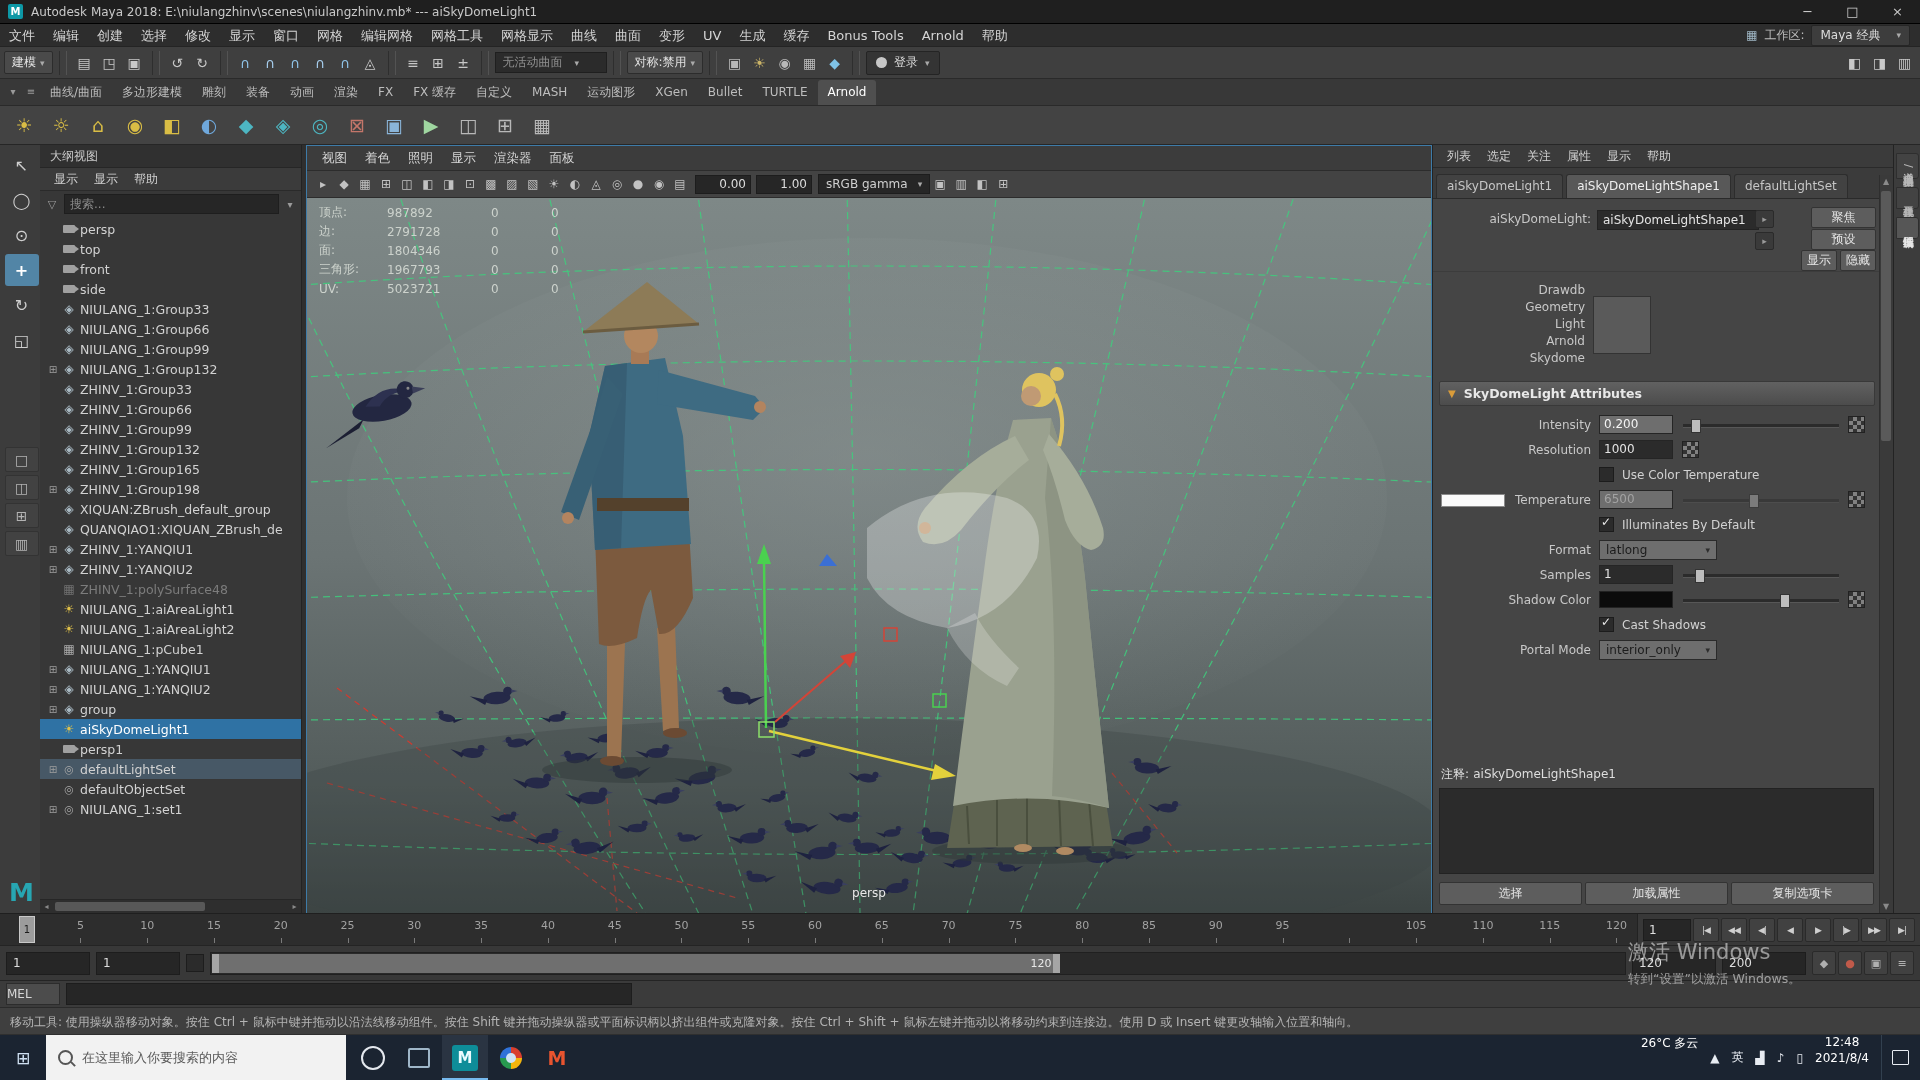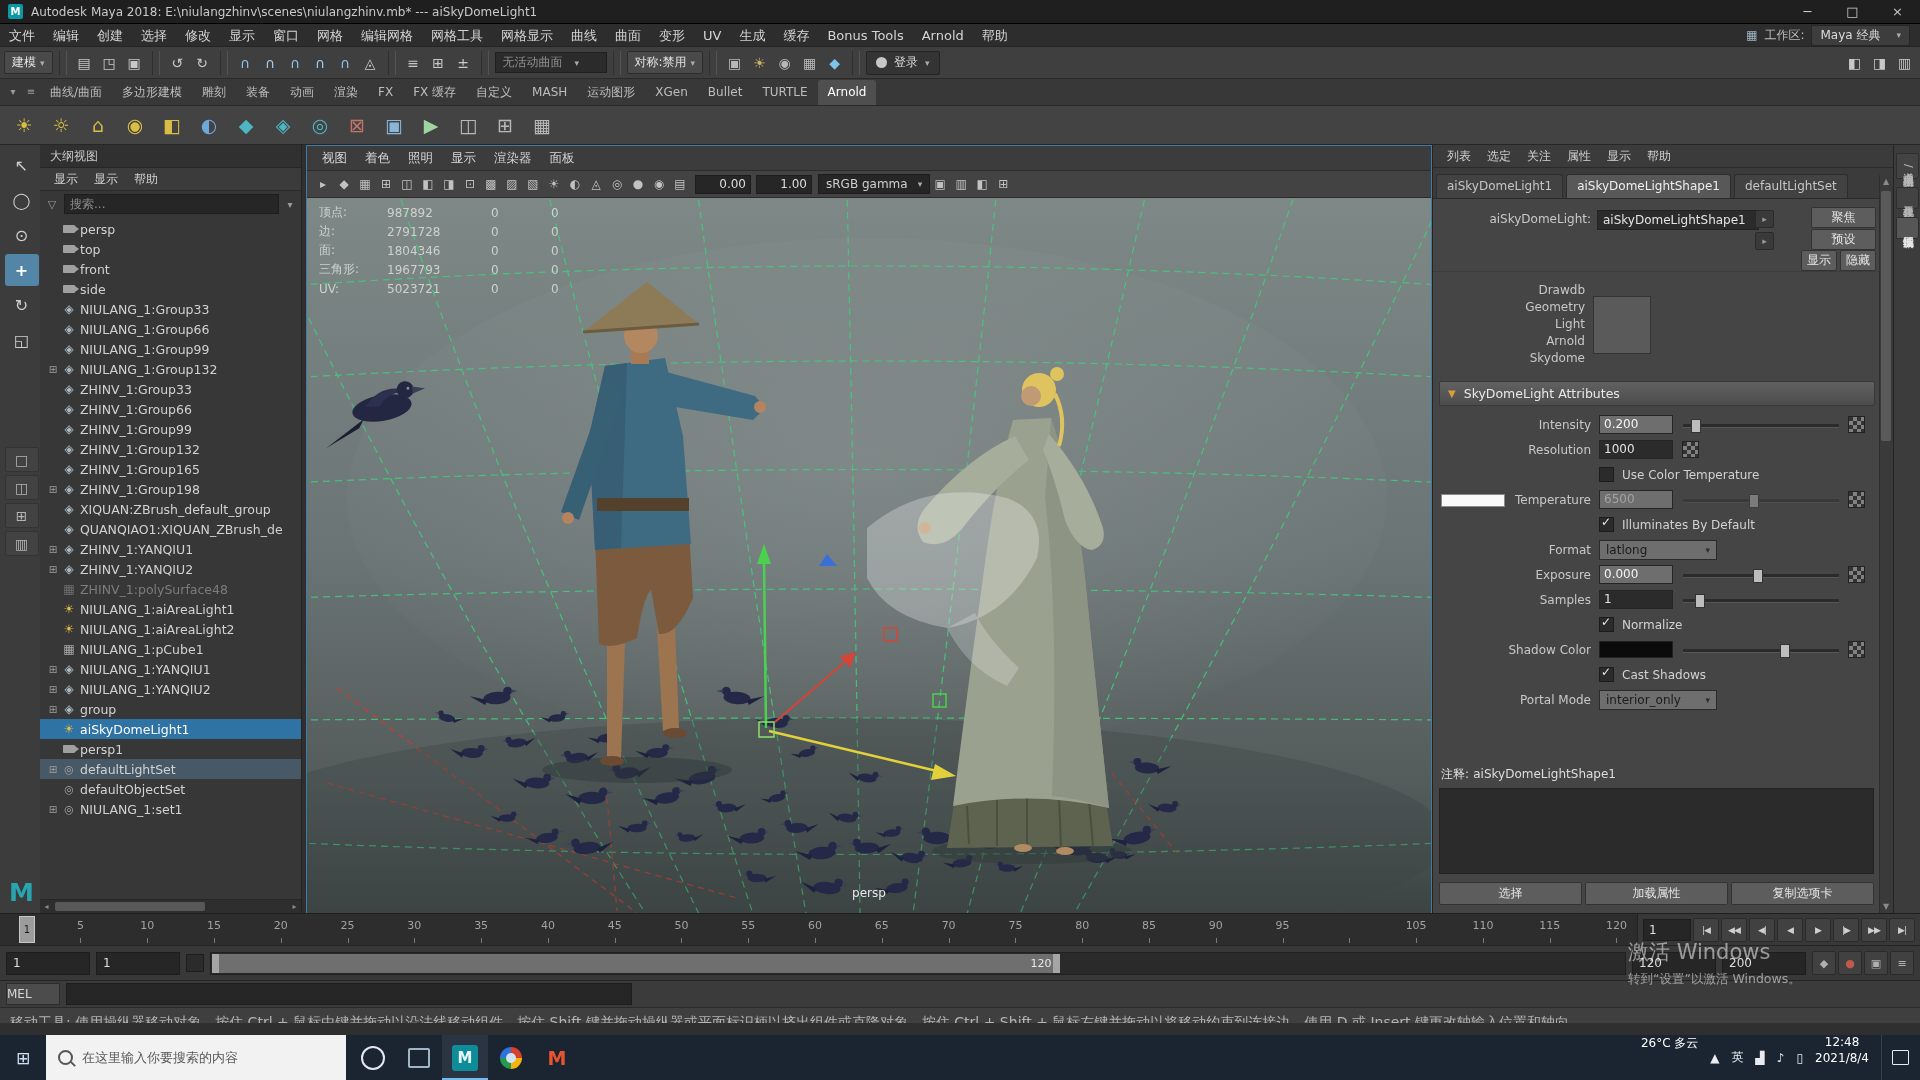--- a/index.html
+++ b/index.html
@@ -107,21 +107,21 @@
   .ae-node{position:relative;height:72px;border-bottom:1px solid #3c3c3c}
   .ae-nlabel{position:absolute;left:20px;top:13px;width:138px;text-align:right;font-size:12px;color:#c8c8c8}
   .ae-nfield{position:absolute;left:164px;top:11px;width:150px;height:18px;background:#2b2b2b;border:1px solid #222;color:#e4e4e4;font-size:12px;line-height:18px;padding:0 5px}
   .ae-mini{position:absolute;width:17px;height:16px;background:#3a3a3a;border:1px solid #2a2a2a;color:#9a9a9a;font-size:9px;text-align:center;line-height:16px;border-radius:2px}
   .ae-btn{position:absolute;height:19px;background:#5d5d5d;border:1px solid #333;border-radius:2px;color:#e6e6e6;font-size:12px;text-align:center;line-height:19px}
   .ae-swatches{display:flex;margin-top:10px}
   .ae-sw-labels{width:152px;text-align:right;font-size:12px;color:#c8c8c8;line-height:17px}
   .ae-sw-box{width:56px;height:56px;background:#5a5a5a;border:1px solid #333;margin-left:8px;align-self:center}
   .ae-section{margin:14px 18px 6px 6px;height:23px;background:linear-gradient(#616161,#4c4c4c);border:1px solid #393939;border-radius:2px;display:flex;align-items:center;padding-left:8px;gap:8px}
   .ae-sec-arrow{color:#d99c3a;font-size:10px}
-  .ae-sec-title{font-size:12.5px;font-weight:normal;color:#e8e8e8}
+  .ae-sec-title{font-size:12.5px;font-weight:bold;color:#e8e8e8}
   .attr-row{position:relative;height:25px;display:flex;align-items:center;font-size:12px}
   .alabel{width:158px;text-align:right;color:#c8c8c8;margin-right:8px;flex-shrink:0}
   .afield{width:64px;height:17px;line-height:17px;padding:0 4px;font-size:12px;border:1px solid #252525;flex-shrink:0}
   .afield.gray{background:#6e6e6e;color:#f4f4f4}
   .afield.dark{background:#2b2b2b;color:#e2e2e2}
   .afield.dim{color:#a2a2a2}
   .cswatch{width:72px;height:15px;border:1px solid #222;flex-shrink:0}
   .aselect{width:104px;height:18px;background:#6e6e6e;border:1px solid #2a2a2a;color:#1c1c1c;font-size:12px;display:flex;align-items:center;padding:0 6px;justify-content:space-between;flex-shrink:0}
   .aselect .dd{color:#2c2c2c}
   .acheck{width:13px;height:13px;background:#2b2b2b;border:1px solid #1c1c1c;margin-left:166px;position:relative;flex-shrink:0}
@@ -168,21 +168,21 @@
   .range-fill{position:absolute;left:1px;top:1px;bottom:1px;width:60%;background:#6f6f6f}
   .range-handle{position:absolute;top:0;bottom:0;width:7px;background:#a5a5a5}
   .range-label{position:absolute;right:9px;top:0;bottom:0;display:flex;align-items:center;font-size:11px;color:#e8e8e8}
   #rangeslider [data-repeat]{display:flex;align-items:center;gap:2px}
   .rs-btn{width:22px;height:22px;background:#414141;border:1px solid #2a2a2a;border-radius:2px;display:flex;align-items:center;justify-content:center;font-size:11px}
 
   
   #melrow{position:absolute;left:0;top:980px;width:100%;height:27px;background:#3b3b3b;border-top:1px solid #242424;box-sizing:border-box;display:flex;align-items:center;padding:0 6px;gap:6px}
   .mel-label{width:52px;height:20px;background:#4c4c4c;border:1px solid #2c2c2c;color:#d6d6d6;font-size:12px;text-align:left;line-height:20px}
   .mel-input{width:560px;height:18px;background:#262626;border:1px solid #1d1d1d;color:#ddd;font-family:"DejaVu Sans Mono",monospace;font-size:12px;outline:none}
-  #helpline{position:absolute;left:0;top:1007px;width:100%;height:16px;background:#3f3f3f;border-top:1px solid #2a2a2a;box-sizing:border-box;color:#b4b4b4;font-size:14px;padding:6px 0 0 10px;white-space:nowrap;overflow:hidden}
+  #helpline{position:absolute;left:0;top:1007px;width:100%;height:27px;background:#3f3f3f;border-top:1px solid #2a2a2a;box-sizing:border-box;color:#b4b4b4;font-size:12px;padding:6px 0 0 10px;white-space:nowrap;overflow:hidden}
 
   
   #taskbar{position:absolute;left:0;top:1035px;width:100%;height:45px;background:#1b2431;display:flex;align-items:center;color:#e8ecf2}
   .tk-start{width:46px;height:100%;display:flex;align-items:center;justify-content:center;font-size:17px;color:#cfe0f2}
   .tk-search{width:300px;height:100%;background:#f2f2f2;display:flex;align-items:center;color:#5a5a5a;font-size:13px;white-space:nowrap;overflow:hidden}
   .mag{width:11px;height:11px;border:2px solid #555;border-radius:50%;position:relative;margin:0 9px 0 12px;flex-shrink:0}
   .mag::after{content:'';position:absolute;width:6px;height:2px;background:#555;transform:rotate(45deg);right:-5px;bottom:-2px}
   .tk-apps{display:flex;align-items:center;height:100%;margin-left:4px}
   .tk-app{width:46px;height:100%;display:flex;align-items:center;justify-content:center;position:relative}
   .tk-app.active{background:#2a3442;box-shadow:inset 0 -2px 0 #76b9ed}
@@ -1237,52 +1237,34 @@
 
           <span class="alabel">Format</span>
 
           <span class="aselect">
             <span>latlong</span>
             <span class="dd">▾</span>
           </span>
 
         </div>
 
-        <div class="attr-row">
-
-          <span class="alabel">Exposure</span>
-
-          <span class="afield gray">0.000</span>
-
-          <span class="aslider">
-            <span class="groove"></span>
-            <span class="handle" style="left: 45%;"></span>
-          </span>
-          <span class="amap"></span>
-        </div>
 
         <div class="attr-row">
 
           <span class="alabel">Samples</span>
 
           <span class="afield dark">1</span>
 
           <span class="aslider">
             <span class="groove"></span>
             <span class="handle" style="left: 8%;"></span>
           </span>
 
         </div>
 
-        <div class="attr-row">
-
-          <span class="acheck checked"></span>
-          <span class="aclabel">Normalize</span>
-
-        </div>
 
         <div class="attr-row">
 
           <span class="alabel">Shadow Color</span>
           <span class="cswatch" style="background-color: rgb(11, 11, 11);"></span>
 
           <span class="aslider">
             <span class="groove"></span>
             <span class="handle" style="left: 62%;"></span>
           </span>

